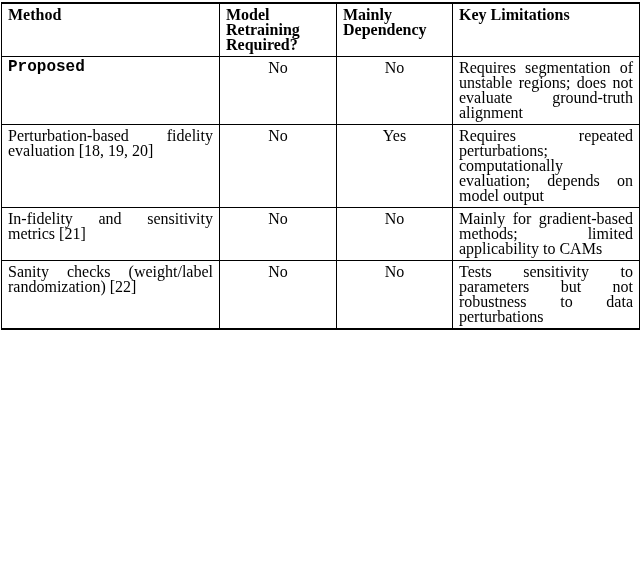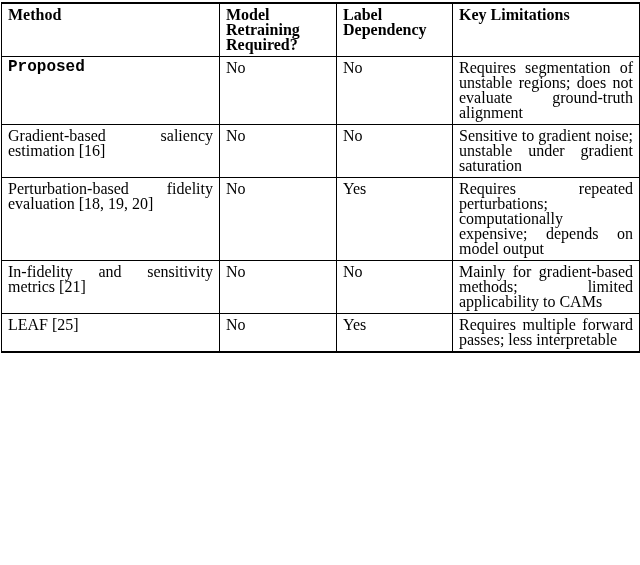--- a/index.html
+++ b/index.html
@@ -29,70 +29,64 @@
     font-size: 16px;
     line-height: 15px;
     overflow: hidden;
   }
   table.cmp th {
     font-weight: bold;
     text-align: left;
   }
   td.method, th.method { text-align: justify; }
   td.limit, th.limit { text-align: justify; margin-top: 36px; }
-  td.center-col, th.center-col { text-align: left; }
+  td.center-col, th.center-col { text-align: center; }
   tr.proposed td.method { font-weight: bold; font-family: Liberation Mono, monospace; }
   col.c-method { width: 218px; }
   col.c-retrain { width: 117px; }
   col.c-label { width: 116px; }
   col.c-limit { width: 187px; }
 </style>
 </head>
 <body>
 
 <table class="cmp">
   <colgroup>
     <col class="c-method">
     <col class="c-retrain">
     <col class="c-label">
     <col class="c-limit">
   </colgroup>
   <thead>
     <tr>
       <th class="method">Method</th>
       <th class="center-col">Model Retraining Required?</th>
-      <th class="center-col">Label Dependency</th>
+      <th class="center-col">Mainly Dependency</th>
       <th class="limit">Key Limitations</th>
     </tr>
   </thead>
   <tbody>
     <tr class="proposed">
       <td class="method">Proposed</td>
       <td class="center-col">No</td>
       <td class="center-col">No</td>
       <td class="limit">Requires segmentation of unstable regions; does not evaluate ground-truth alignment</td>
     </tr>
     <tr>
-      <td class="method">Gradient-based saliency estimation [16]</td>
-      <td class="center-col">No</td>
-      <td class="center-col">No</td>
-      <td class="limit">Sensitive to gradient noise; unstable under gradient saturation</td>
-    </tr>
-    <tr>
       <td class="method">Perturbation-based fidelity evaluation [18, 19, 20]</td>
       <td class="center-col">No</td>
       <td class="center-col">Yes</td>
-      <td class="limit">Requires repeated perturbations; computationally expensive; depends on model output</td>
+      <td class="limit">Requires repeated perturbations; computationally evaluation; depends on model output</td>
     </tr>
     <tr>
       <td class="method">In-fidelity and sensitivity metrics [21]</td>
       <td class="center-col">No</td>
       <td class="center-col">No</td>
       <td class="limit">Mainly for gradient-based methods; limited applicability to CAMs</td>
     </tr>
     <tr>
-      <td class="method">LEAF [25]</td>
+      <td class="method">Sanity checks (weight/label randomization) [22]</td>
       <td class="center-col">No</td>
-      <td class="center-col">Yes</td>
-      <td class="limit">Requires multiple forward passes; less interpretable</td>
+      <td class="center-col">No</td>
+      <td class="limit">Tests sensitivity to parameters but not robustness to data perturbations</td>
     </tr>
   </tbody>
 </table>
 
 </body></html>

